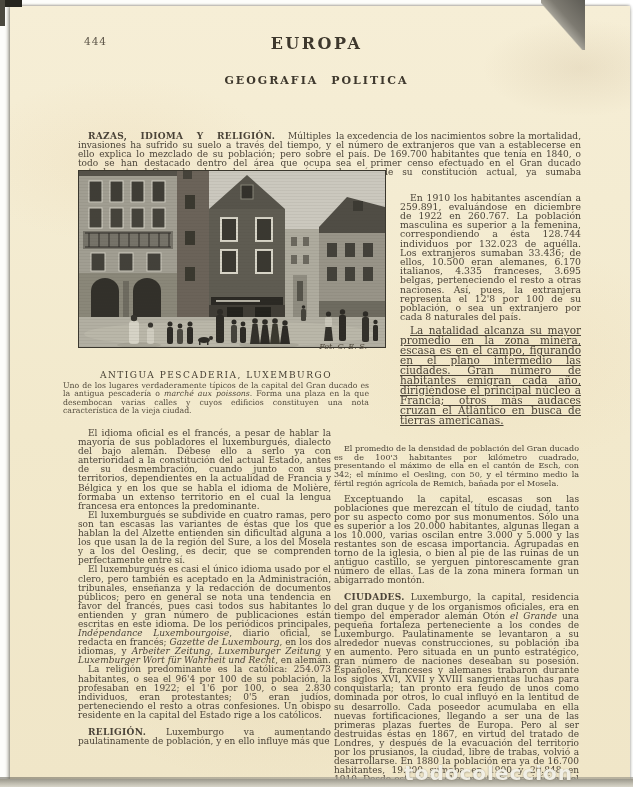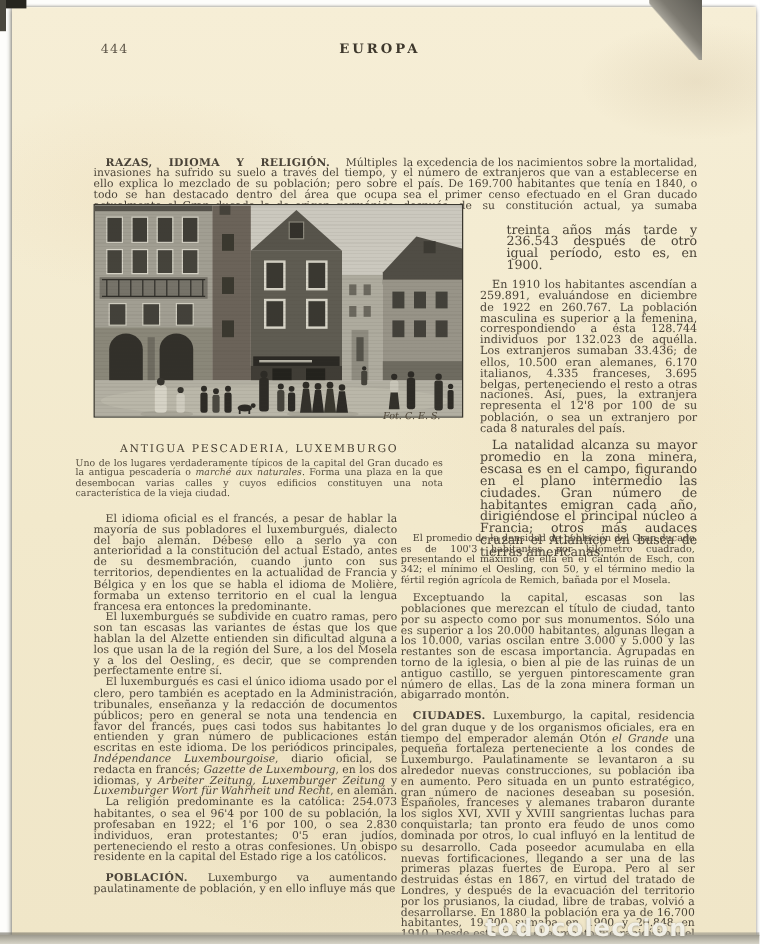--- a/index.html
+++ b/index.html
@@ -17,40 +17,40 @@
   .corner-fold{position:absolute;right:0;top:0;width:44px;height:50px;
         background:linear-gradient(to bottom left,#5e5c55 0%,#7d7a71 38%,#a3a096 52%,transparent 54%);}
   .mark-topleft{position:absolute;left:0;top:0;width:22px;height:7px;background:#26251f;}
   .mark-topleft2{position:absolute;left:0;top:0;width:5px;height:26px;background:#4a483f;}
   .bottom-edge{position:absolute;left:0;bottom:0;width:633px;height:8px;
         background:linear-gradient(180deg,#9b988c 0%,#c2bfb2 60%,#d8d5c9 100%);}
   .bottom-shadow{position:absolute;left:0;bottom:7px;width:633px;height:3px;background:linear-gradient(90deg,#6e6b60,#8f8c80 30%,#a5a296 70%,#8f8c80);opacity:.6;}
 
   .ink{color:#4a4338;}
   .pagenum{position:absolute;left:84px;top:35px;font-size:10.5px;color:#5c5447;letter-spacing:1px;}
-  .header{position:absolute;left:0;top:34px;width:633px;text-align:center;font-size:11px;font-weight:bold;letter-spacing:2.5px;color:#3e382d;}
+  .header{position:absolute;left:0;top:34px;width:633px;text-align:center;font-size:16px;font-weight:bold;letter-spacing:2.5px;color:#3e382d;}
   .section{position:absolute;left:0;top:74px;width:633px;text-align:center;font-size:11px;font-weight:bold;letter-spacing:2px;word-spacing:7px;color:#3e382d;}
 
   .col{position:absolute;text-align:justify;margin-top:33px;}
   .col p{margin:0;}
   .body{font-size:9px;line-height:9.1px;}
   .ind{text-indent:10px;}
   .lead{font-weight:bold;letter-spacing:0.3px;}
   .gap-top{margin-top:8px !important;}
   .large{font-size:10.5px;line-height:9.9px;}
   .smallish{font-size:9.3px;line-height:9.2px;}
   .small{font-size:8px;line-height:8.7px;}
   .it{font-style:italic;}
 
   .left-top{left:78px;top:99px;width:253px;}
   .right-top{left:336px;top:99px;width:245px;}
   .right-top .hang{margin-left:86px;width:159px;margin-top:1px;}
   .right-top .hang2{margin-left:64px;width:181px;}
   .m-t6{margin-top:6px !important;}
-  .m-t5{margin-top:5px !important;}
+  .m-t5{margin-top:5px !important;text-decoration:underline;}
   .left-bottom{left:78px;top:396px;width:253px;}
   .right-bottom{left:334px;top:412px;width:245px;}
 
   .photo{position:absolute;left:78px;top:170px;width:306px;height:176px;border:1px solid #3a372e;background:#cbc8be;overflow:hidden;}
   .photo::after{content:"";position:absolute;inset:0;
         background:repeating-linear-gradient(0deg, rgba(60,55,45,0.06) 0 1px, transparent 1px 3px);}
   .photo svg{display:block;}
 
   .caption{position:absolute;left:63px;top:348px;width:306px;}
   .credit{position:absolute;right:2px;top:-6px;font-size:8px;font-style:italic;color:#4f4739;}
@@ -62,28 +62,28 @@
         text-shadow:0 1px 2px rgba(150,143,125,0.55), 0 0 1px rgba(135,128,110,0.6);}
 </style>
 </head>
 <body>
 
 <div class="scan">
   <div class="page"></div>
 
   <div class="pagenum ink">444</div>
   <div class="header">EUROPA</div>
+  <div class="section">GEOGRAFIA POLITICA</div>
 
   <div class="col left-top ink">
     <p class="body ind"><span class="lead">RAZAS, IDIOMA Y RELIGIÓN.</span><span> Múltiples invasiones ha sufrido su suelo a través del tiempo, y ello explica lo mezclado de su población; pero sobre todo se han destacado dentro del área que ocupa actualmente el Gran ducado la de origen germánico. Sólo</span></p>
   </div>
 
   <div class="col right-top ink">
     <p class="body">la excedencia de los nacimientos sobre la mortalidad, el número de extranjeros que van a establecerse en el país. De 169.700 habitantes que tenía en 1840, o sea el primer censo efectuado en el Gran ducado después de su constitución actual, ya sumaba 197.330</p>
-    <p class="large hang">treinta años más tarde y 236.543 después de otro igual período, esto es, en 1900.</p>
     <p class="smallish hang2 ind m-t6">En 1910 los habitantes ascendían a 259.891, evaluándose en diciembre de 1922 en 260.767. La población masculina es superior a la femenina, correspondiendo a ésta 128.744 individuos por 132.023 de aquélla. Los extranjeros sumaban 33.436; de ellos, 10.500 eran alemanes, 6.170 italianos, 4.335 franceses, 3.695 belgas, perteneciendo el resto a otras naciones. Así, pues, la extranjera representa el 12'8 por 100 de su población, o sea un extranjero por cada 8 naturales del país.</p>
     <p class="large hang2 ind m-t5">La natalidad alcanza su mayor promedio en la zona minera, escasa es en el campo, figurando en el plano intermedio las ciudades. Gran número de habitantes emigran cada año, dirigiéndose el principal núcleo a Francia; otros más audaces cruzan el Atlántico en busca de tierras americanas.</p>
   </div>
 
   <div class="photo">
     <svg width="306" height="176" viewBox="0 0 306 176" xmlns="http://www.w3.org/2000/svg">
       <rect x="0" y="0" width="306" height="176" fill="#cbc8be"></rect>
 
       <g>
         <rect x="0" y="0" width="98" height="146" fill="#a19e92"></rect>
@@ -202,29 +202,29 @@
           <circle cx="286.5" cy="143" r="2.7"></circle>
         <rect x="294" y="154" width="5" height="16" rx="1.5"></rect>
           <circle cx="296.5" cy="151" r="2.2"></circle>
       </g>
     </svg>
   </div>
 
   <div class="caption ink">
     <div class="credit">Fot. C. E. S.</div>
     <div class="cap-title">ANTIGUA PESCADERIA, LUXEMBURGO</div>
-    <p class="cap-desc"><span>Uno de los lugares verdaderamente típicos de la capital del Gran ducado es la antigua pescadería o </span><span class="it">marché aux naturales</span><span>. Forma una plaza en la que desembocan varias calles y cuyos edificios constituyen una nota característica de la vieja ciudad.</span></p>
+    <p class="cap-desc"><span>Uno de los lugares verdaderamente típicos de la capital del Gran ducado es la antigua pescadería o </span><span class="it">marché aux poissons</span><span>. Forma una plaza en la que desembocan varias calles y cuyos edificios constituyen una nota característica de la vieja ciudad.</span></p>
   </div>
 
   <div class="col left-bottom ink">
     <p class="body ind">El idioma oficial es el francés, a pesar de hablar la mayoría de sus pobladores el luxemburgués, dialecto del bajo alemán. Débese ello a serlo ya con anterioridad a la constitución del actual Estado, antes de su desmembración, cuando junto con sus territorios, dependientes en la actualidad de Francia y Bélgica y en los que se habla el idioma de Molière, formaba un extenso territorio en el cual la lengua francesa era entonces la predominante.</p>
     <p class="body ind">El luxemburgués se subdivide en cuatro ramas, pero son tan escasas las variantes de éstas que los que hablan la del Alzette entienden sin dificultad alguna a los que usan la de la región del Sure, a los del Mosela y a los del Oesling, es decir, que se comprenden perfectamente entre sí.</p>
     <p class="body ind"><span>El luxemburgués es casi el único idioma usado por el clero, pero también es aceptado en la Administración, tribunales, enseñanza y la redacción de documentos públicos; pero en general se nota una tendencia en favor del francés, pues casi todos sus habitantes lo entienden y gran número de publicaciones están escritas en este idioma. De los periódicos principales, </span><span class="it">Indépendance Luxembourgoise</span><span>, diario oficial, se redacta en francés; </span><span class="it">Gazette de Luxembourg</span><span>, en los dos idiomas, y </span><span class="it">Arbeiter Zeitung, Luxemburger Zeitung</span><span> y </span><span class="it">Luxemburger Wort für Wahrheit und Recht</span><span>, en alemán.</span></p>
     <p class="body ind">La religión predominante es la católica: 254.073 habitantes, o sea el 96'4 por 100 de su población, la profesaban en 1922; el 1'6 por 100, o sea 2.830 individuos, eran protestantes; 0'5 eran judíos, perteneciendo el resto a otras confesiones. Un obispo residente en la capital del Estado rige a los católicos.</p>
-    <p class="body ind gap-top"><span class="lead">POBLACIÓN.</span><span> Luxemburgo va aumentando paulatinamente de población, y en ello influye más que</span></p>
+    <p class="body ind gap-top"><span class="lead">RELIGIÓN.</span><span> Luxemburgo va aumentando paulatinamente de población, y en ello influye más que</span></p>
   </div>
 
   <div class="col right-bottom ink">
     <p class="small ind">El promedio de la densidad de población del Gran ducado es de 100'3 habitantes por kilómetro cuadrado, presentando el máximo de ella en el cantón de Esch, con 342; el mínimo el Oesling, con 50, y el término medio la fértil región agrícola de Remich, bañada por el Mosela.</p>
     <p class="body ind m-t6">Exceptuando la capital, escasas son las poblaciones que merezcan el título de ciudad, tanto por su aspecto como por sus monumentos. Sólo una es superior a los 20.000 habitantes, algunas llegan a los 10.000, varias oscilan entre 3.000 y 5.000 y las restantes son de escasa importancia. Agrupadas en torno de la iglesia, o bien al pie de las ruinas de un antiguo castillo, se yerguen pintorescamente gran número de ellas. Las de la zona minera forman un abigarrado montón.</p>
     <p class="body ind gap-top"><span class="lead">CIUDADES.</span><span> Luxemburgo, la capital, residencia del gran duque y de los organismos oficiales, era en tiempo del emperador alemán Otón </span><span class="it">el Grande</span><span> una pequeña fortaleza perteneciente a los condes de Luxemburgo. Paulatinamente se levantaron a su alrededor nuevas construcciones, su población iba en aumento. Pero situada en un punto estratégico, gran número de naciones deseaban su posesión. Españoles, franceses y alemanes trabaron durante los siglos XVI, XVII y XVIII sangrientas luchas para conquistarla; tan pronto era feudo de unos como dominada por otros, lo cual influyó en la lentitud de su desarrollo. Cada poseedor acumulaba en ella nuevas fortificaciones, llegando a ser una de las primeras plazas fuertes de Europa. Pero al ser destruidas éstas en 1867, en virtud del tratado de Londres, y después de la evacuación del territorio por los prusianos, la ciudad, libre de trabas, volvió a desarrollarse. En 1880 la población era ya de 16.700 habitantes, 19.800 sumaba en 1900 y 20.848 en 1910. Desde esta fecha el aumento fue rapidísimo; el desarrollo de sus industrias y el unírsele nuevos centros de población influyó en ello, y en 1922 tenía ya 47.559 habitantes.</span></p>
   </div>
 
   <div class="corner-fold"></div>
   <div class="mark-topleft"></div>

